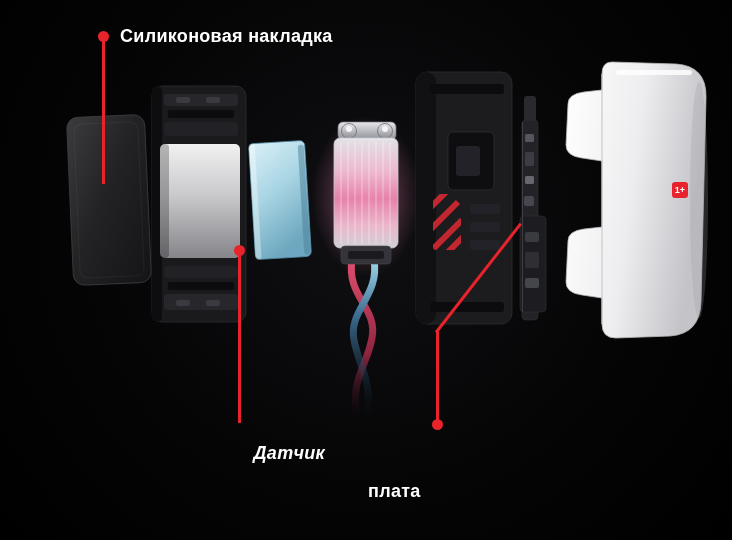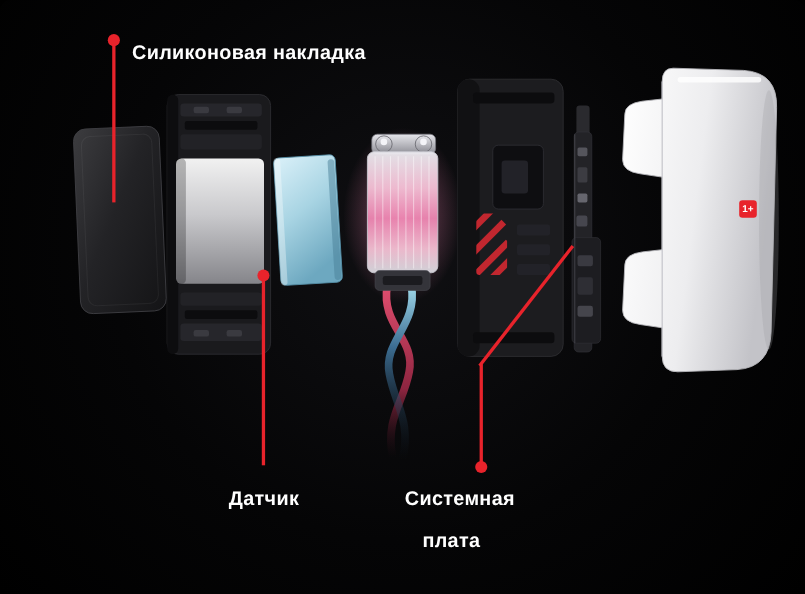--- a/index.html
+++ b/index.html
@@ -16,21 +16,21 @@
   }
   .ann-dot{
     position:absolute;width:11px;height:11px;border-radius:50%;
     background:var(--accent,#e8232b);
   }
   .ann-line-v{position:absolute;width:3px;background:var(--accent,#e8232b);}
   .ann-line-diag{
     position:absolute;height:3px;background:var(--accent,#e8232b);
     transform-origin:0 50%;
   }
-  .center-160{width:170px;text-align:center;}
+  .center-160{width:170px;text-align:right;font-style:italic;}
   .logo-badge{
     position:absolute;left:672px;top:182px;width:16px;height:16px;
     background:var(--accent,#e8232b);border-radius:3px;color:#fff;
     font-size:9px;font-weight:bold;display:flex;align-items:center;justify-content:center;
     line-height:1;
   }
 </style>
 </head>
 <body>
 
@@ -180,25 +180,24 @@
       <line x1="602" y1="74" x2="602" y2="324" stroke="#c9c9ce" stroke-width="1.2"></line>
       <ellipse cx="699" cy="200" rx="9" ry="118" fill="#96969c" opacity="0.25"></ellipse>
       <rect x="616" y="70" width="76" height="5" rx="2.5" fill="#ffffff" opacity="0.8"></rect>
     </g>
   </svg>
 
   <div class="logo-badge">1+</div>
 
   <div class="ann-dot" style="left:98px;top:31px;"></div>
   <div class="ann-line-v" style="left:102px;top:40px;height:144px;"></div>
-  <div class="ann-label" style="left:120px;top:38px;">Силиконовая накладка</div>
+  <div class="ann-label" style="left:120px;top:26px;">Силиконовая накладка</div>
 
   <div class="ann-dot" style="left:234px;top:245px;"></div>
   <div class="ann-line-v" style="left:238px;top:253px;height:170px;"></div>
   <div class="ann-label center-160" style="left:155px;top:443px;">Датчик</div>
 
   <div class="ann-line-diag" style="left:436px;top:331px;width:138px;transform:rotate(-52.1deg);"></div>
   <div class="ann-line-v" style="left:436px;top:331px;height:92px;"></div>
   <div class="ann-dot" style="left:432px;top:419px;"></div>
-  <div class="ann-label" style="left:368px;top:443px;">Системная</div>
-  <div class="ann-label" style="left:384px;top:481px;">плата</div>
+  <div class="ann-label" style="left:368px;top:481px;">плата</div>
 
 </div>
 
 </body></html>

